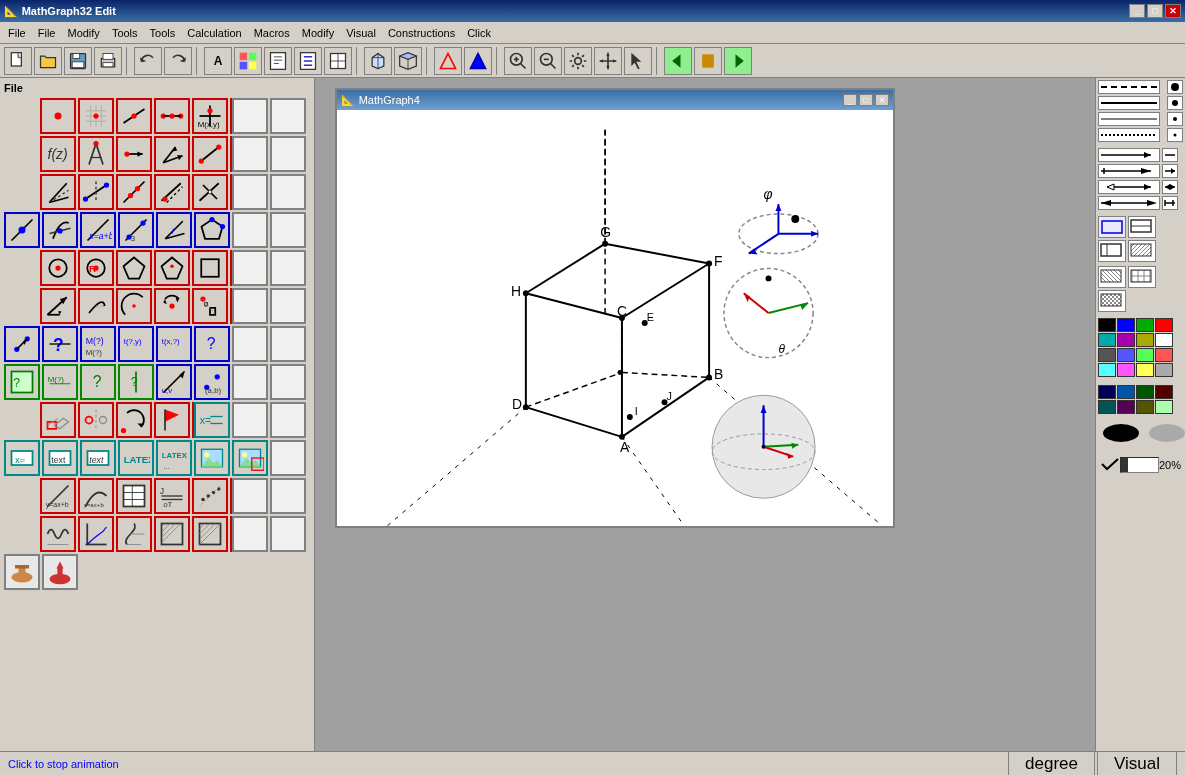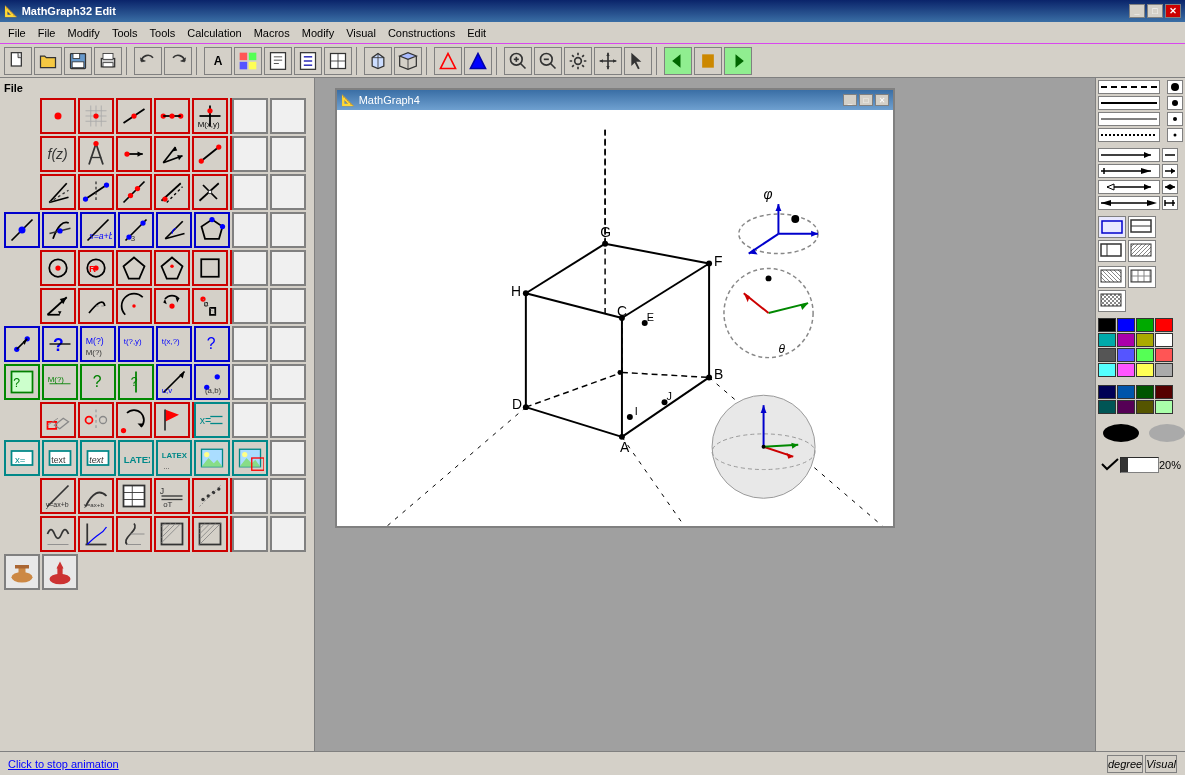--- a/index.html
+++ b/index.html
@@ -171,26 +171,25 @@
       background: #d4d0c8;
       height: 24px;
       display: flex;
       align-items: center;
       justify-content: space-between;
       padding: 0 8px;
       border-top: 1px solid #808080;
     }
     .status-right { display: flex; gap: 2px; }
     .status-btn {
-      padding: 2px 0;
+      padding: 2px 16px;
       border: 1px solid #808080;
       background: #d4d0c8;
       cursor: pointer;
-      font-size: 11px;
-      font-style: italic;
+      font-size: 17px;
     }
   </style>
 </head>
 <body>
 
 <div class="title-bar">
   <div class="title-bar-left">
     <span>📐</span>
     <span>MathGraph32 Edit</span>
   </div>
@@ -205,21 +204,21 @@
   <div class="menu-item">File</div>
   <div class="menu-item">File</div>
   <div class="menu-item">Modify</div>
   <div class="menu-item">Tools</div>
   <div class="menu-item">Tools</div>
   <div class="menu-item">Calculation</div>
   <div class="menu-item">Macros</div>
   <div class="menu-item">Modify</div>
   <div class="menu-item">Visual</div>
   <div class="menu-item">Constructions</div>
-  <div class="menu-item">Edit</div>
+  <div class="menu-item">Click</div>
 </div>
 
 <div class="toolbar">
 
   <div class="tb-btn">
     <svg viewBox="0 0 24 24" width="20" height="20">
         <rect x="4" y="2" width="12" height="16" fill="white" stroke="#333" stroke-width="1.5"></rect>
         <polyline points="12,2 12,8 16,8" fill="#ccc" stroke="#333" stroke-width="1"></polyline>
       </svg>
   </div>
@@ -1269,18 +1268,18 @@
       <div style="width:50px;height:16px;background:white;border:1px inset #808080;display:flex;align-items:center;">
         <div style="width:20%;height:100%;background:#333;"></div>
       </div>
       <span style="font-size:11px;">20%</span>
     </div>
   </div>
 
 </div>
 
 <div class="status-bar">
-  <span style="color:blue;text-decoration:underline;cursor:pointer;">Click to stop animation</span>
+  <span style="color:blue;cursor:pointer;">Click to stop animation</span>
   <div class="status-right">
     <div class="status-btn">degree</div>
     <div class="status-btn">Visual</div>
   </div>
 </div>
 
 </body></html>

